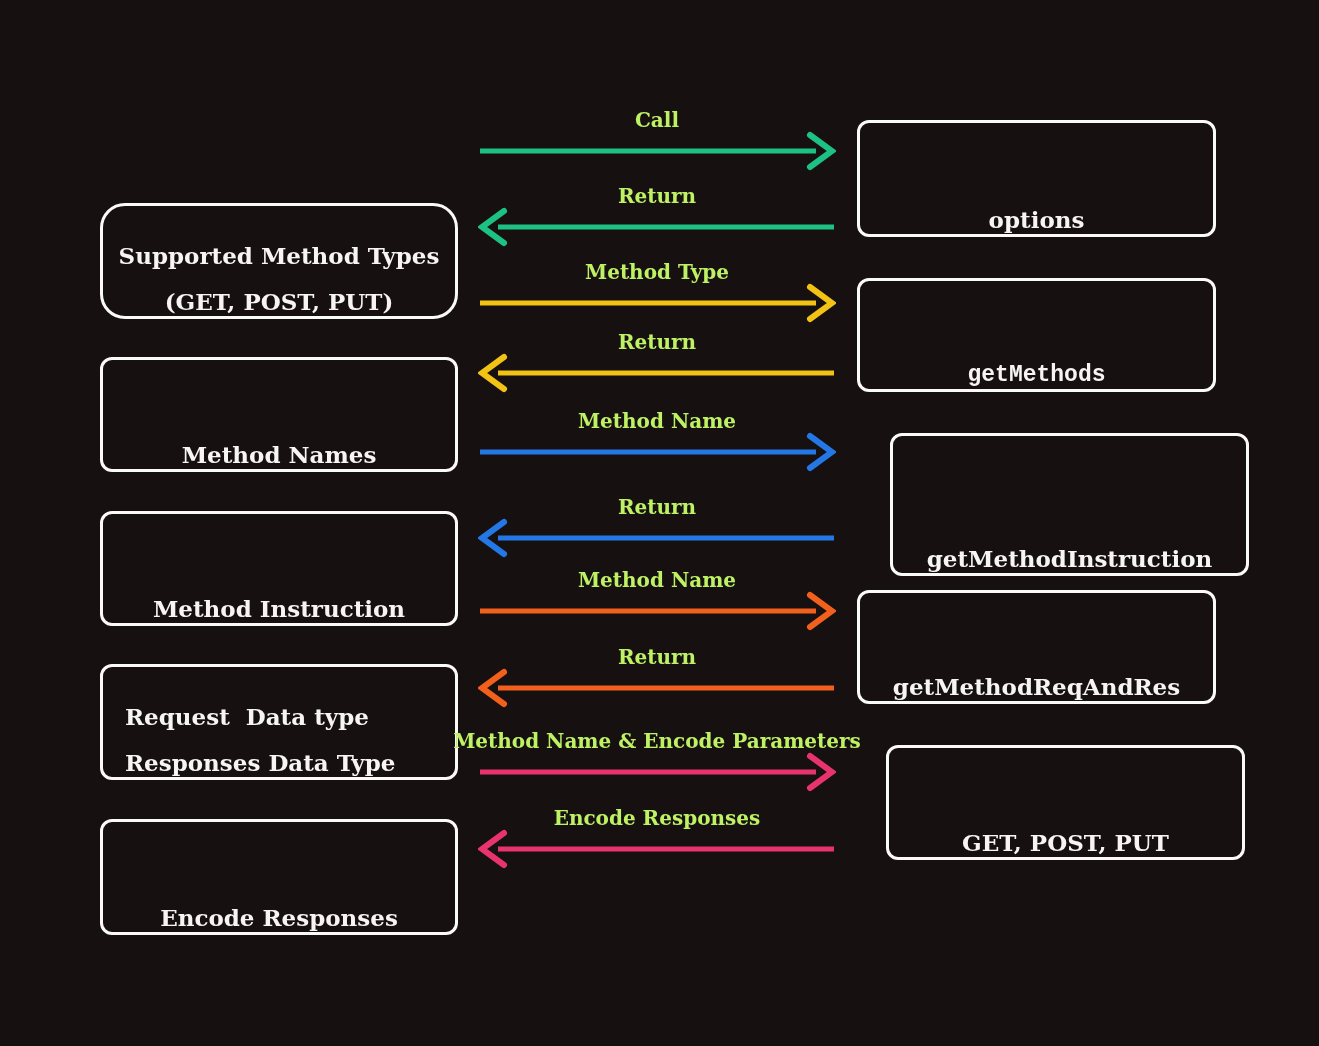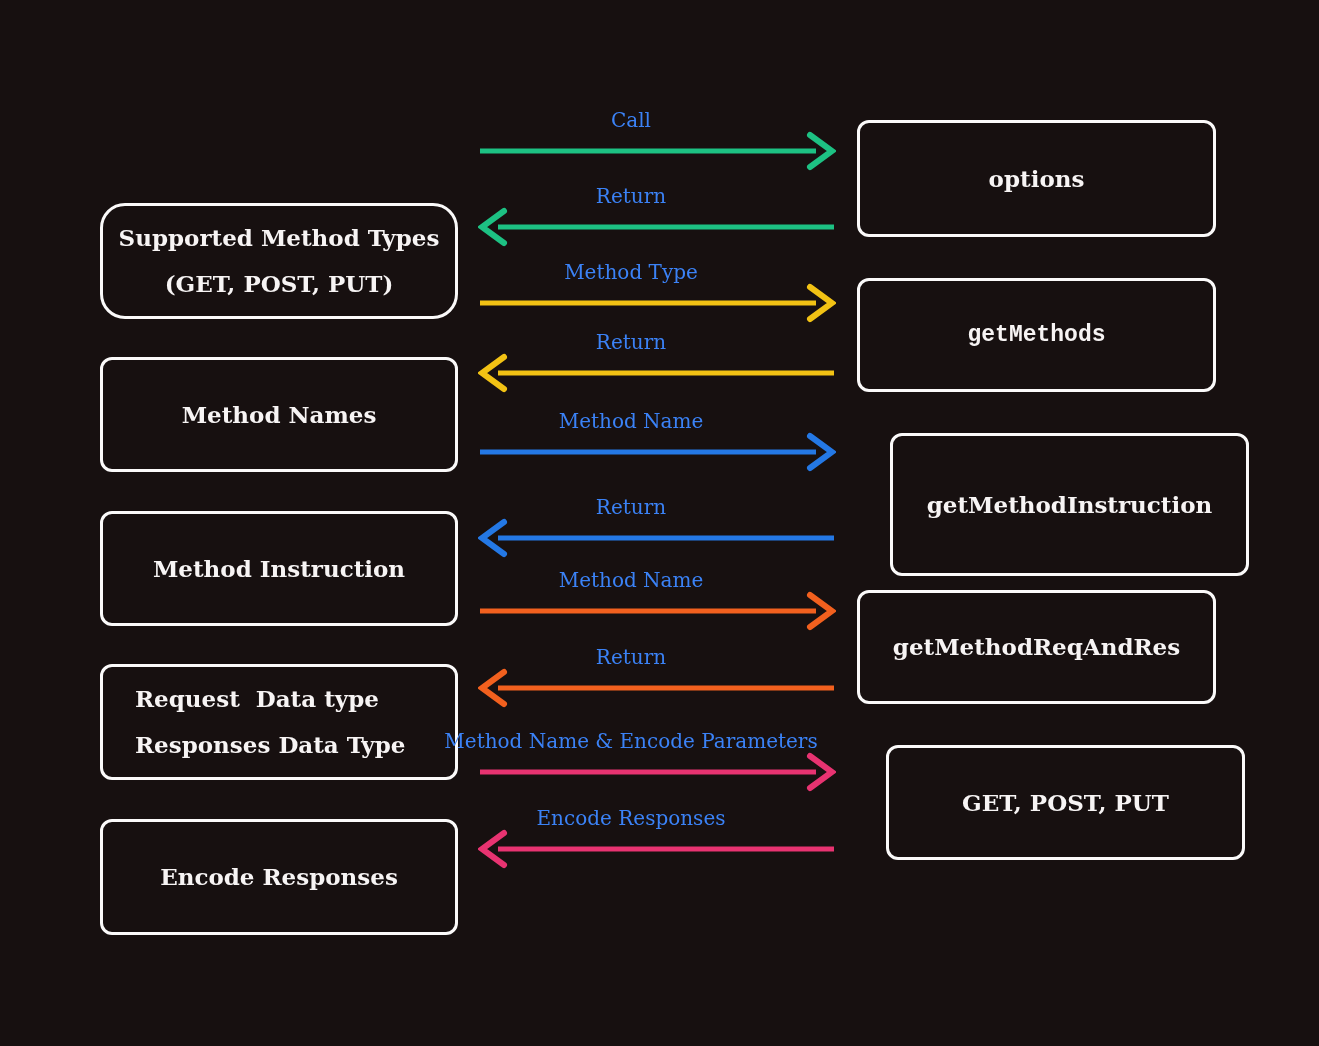--- a/index.html
+++ b/index.html
@@ -10,36 +10,36 @@
     font-family:"DejaVu Serif","Liberation Serif",serif;
     overflow:hidden;
   }
   .box{
     position:absolute;
     left:100px;width:358px;
     border:3px solid #fbfafa;
     border-radius:12px;
     box-sizing:border-box;
     display:flex;flex-direction:column;
-    justify-content:center;align-items:center;
+    justify-content:flex-end;align-items:center;
     gap:18px;
     color:#f7f4f4;
     font-weight:bold;
     font-size:23px;
     line-height:28px;
   }
   .box.right{left:857px;width:359px;}
-  .box.align-left{align-items:flex-start;padding-left:32px;}
+  .box.align-left{align-items:flex-start;padding-left:22px;}
   .box-line{white-space:pre;}
   .arrow-label{
     position:absolute;
-    left:424px;width:414px;
+    left:450px;width:414px;
     text-align:center;
-    color:#3b82f6;
-    font-weight:normal;
+    color:#bef264;
+    font-weight:bold;
     font-size:20px;
     line-height:30px;
     white-space:nowrap;
   }
   .arrow{position:absolute;display:block;}
 </style>
 </head>
 <body>
 
 <div class="stage" id="stage">

